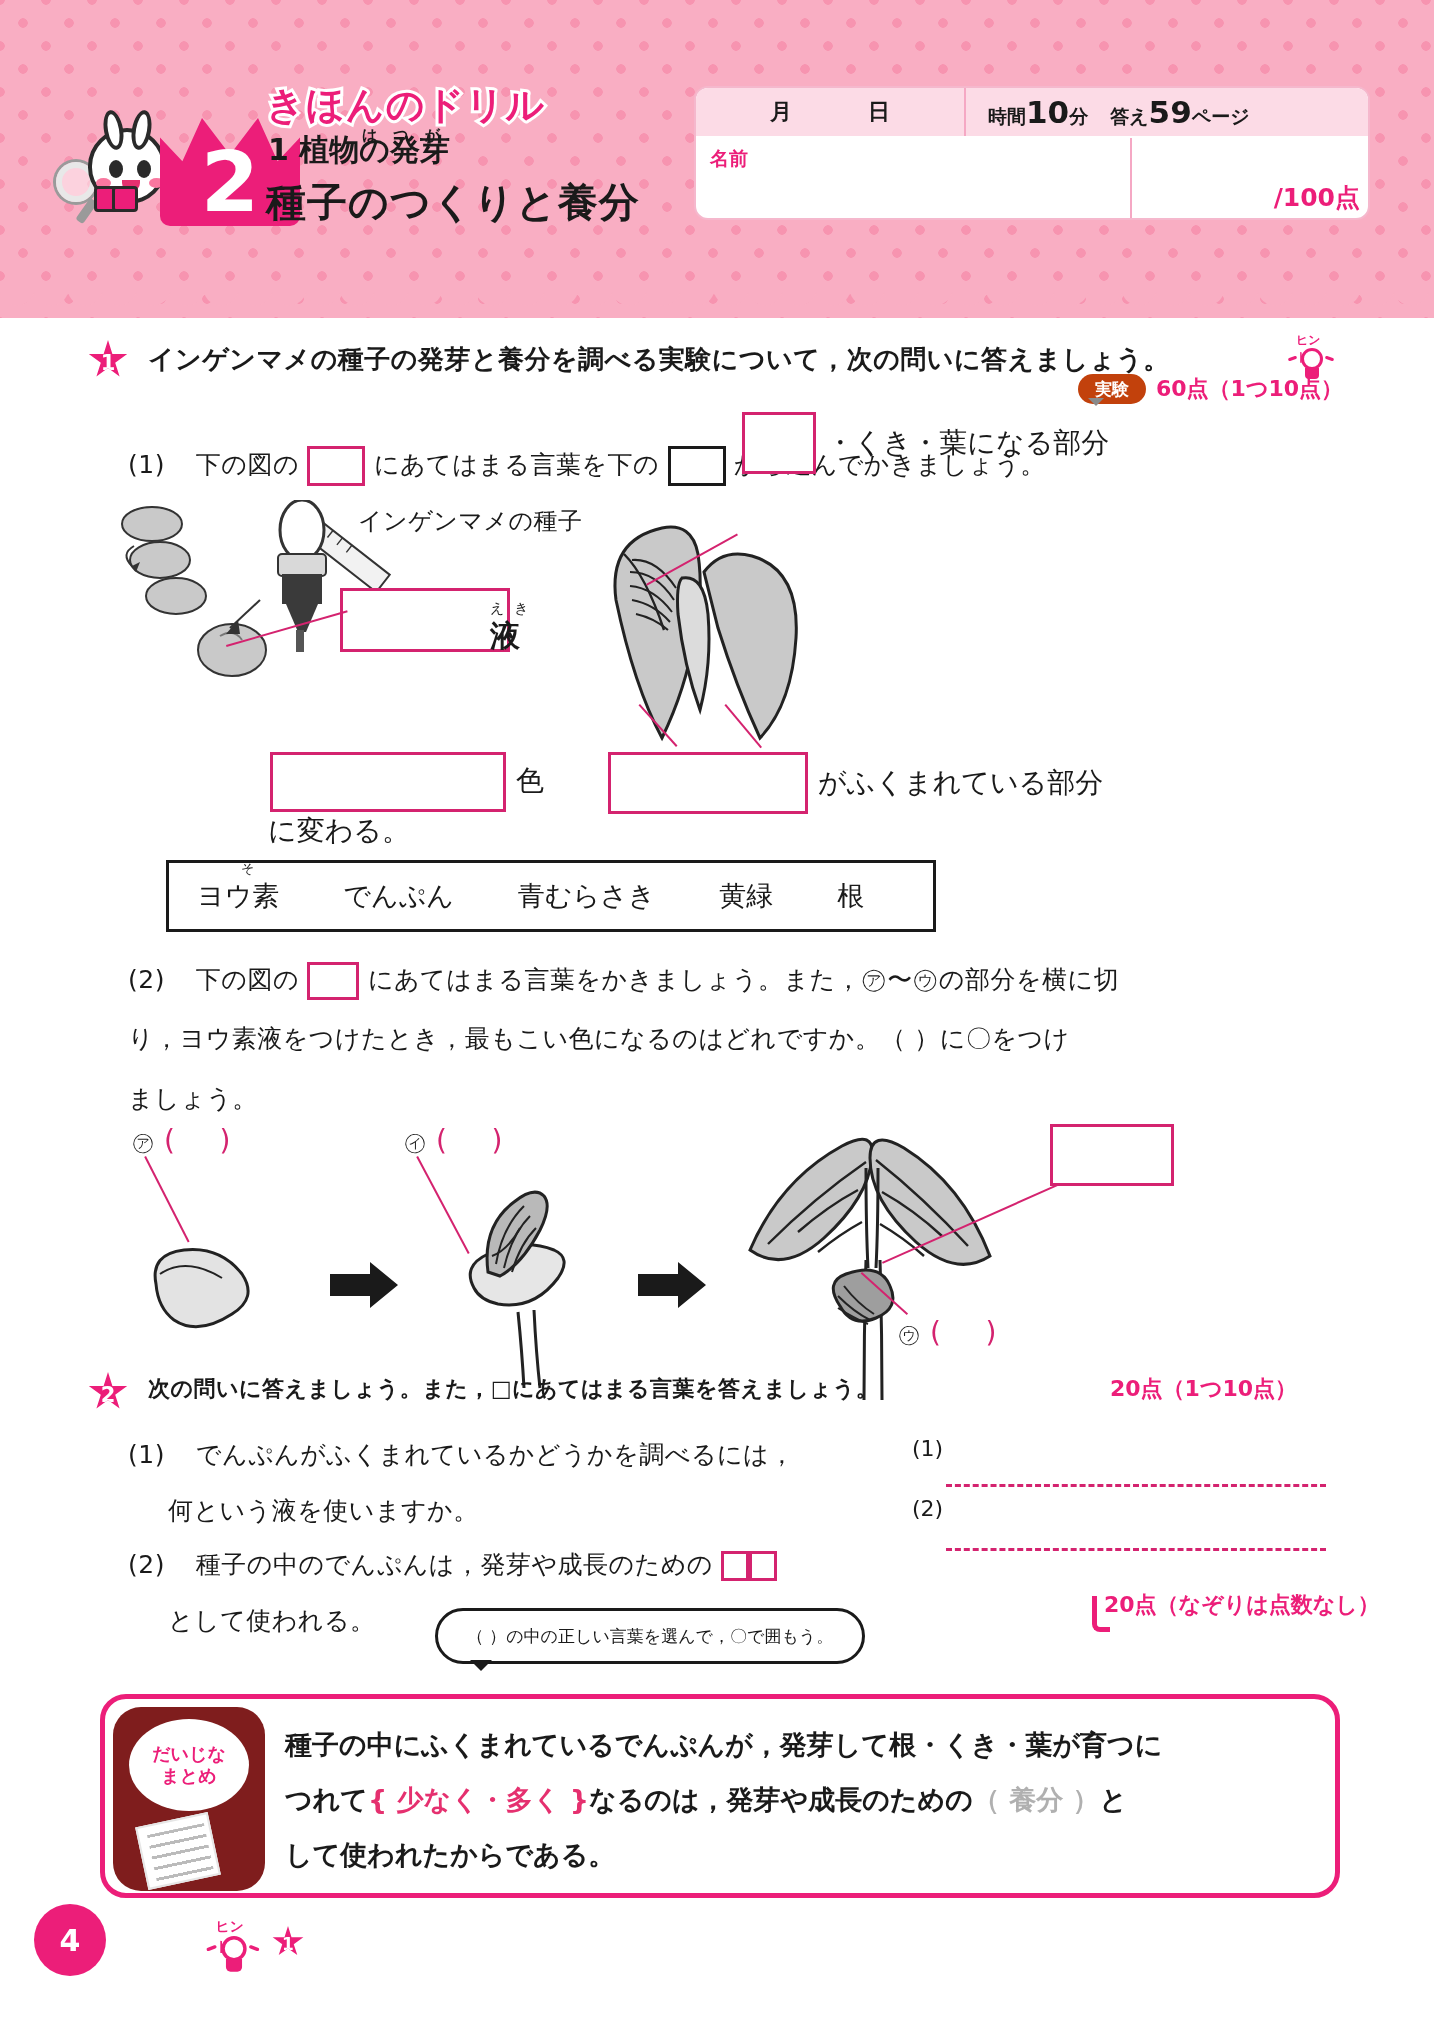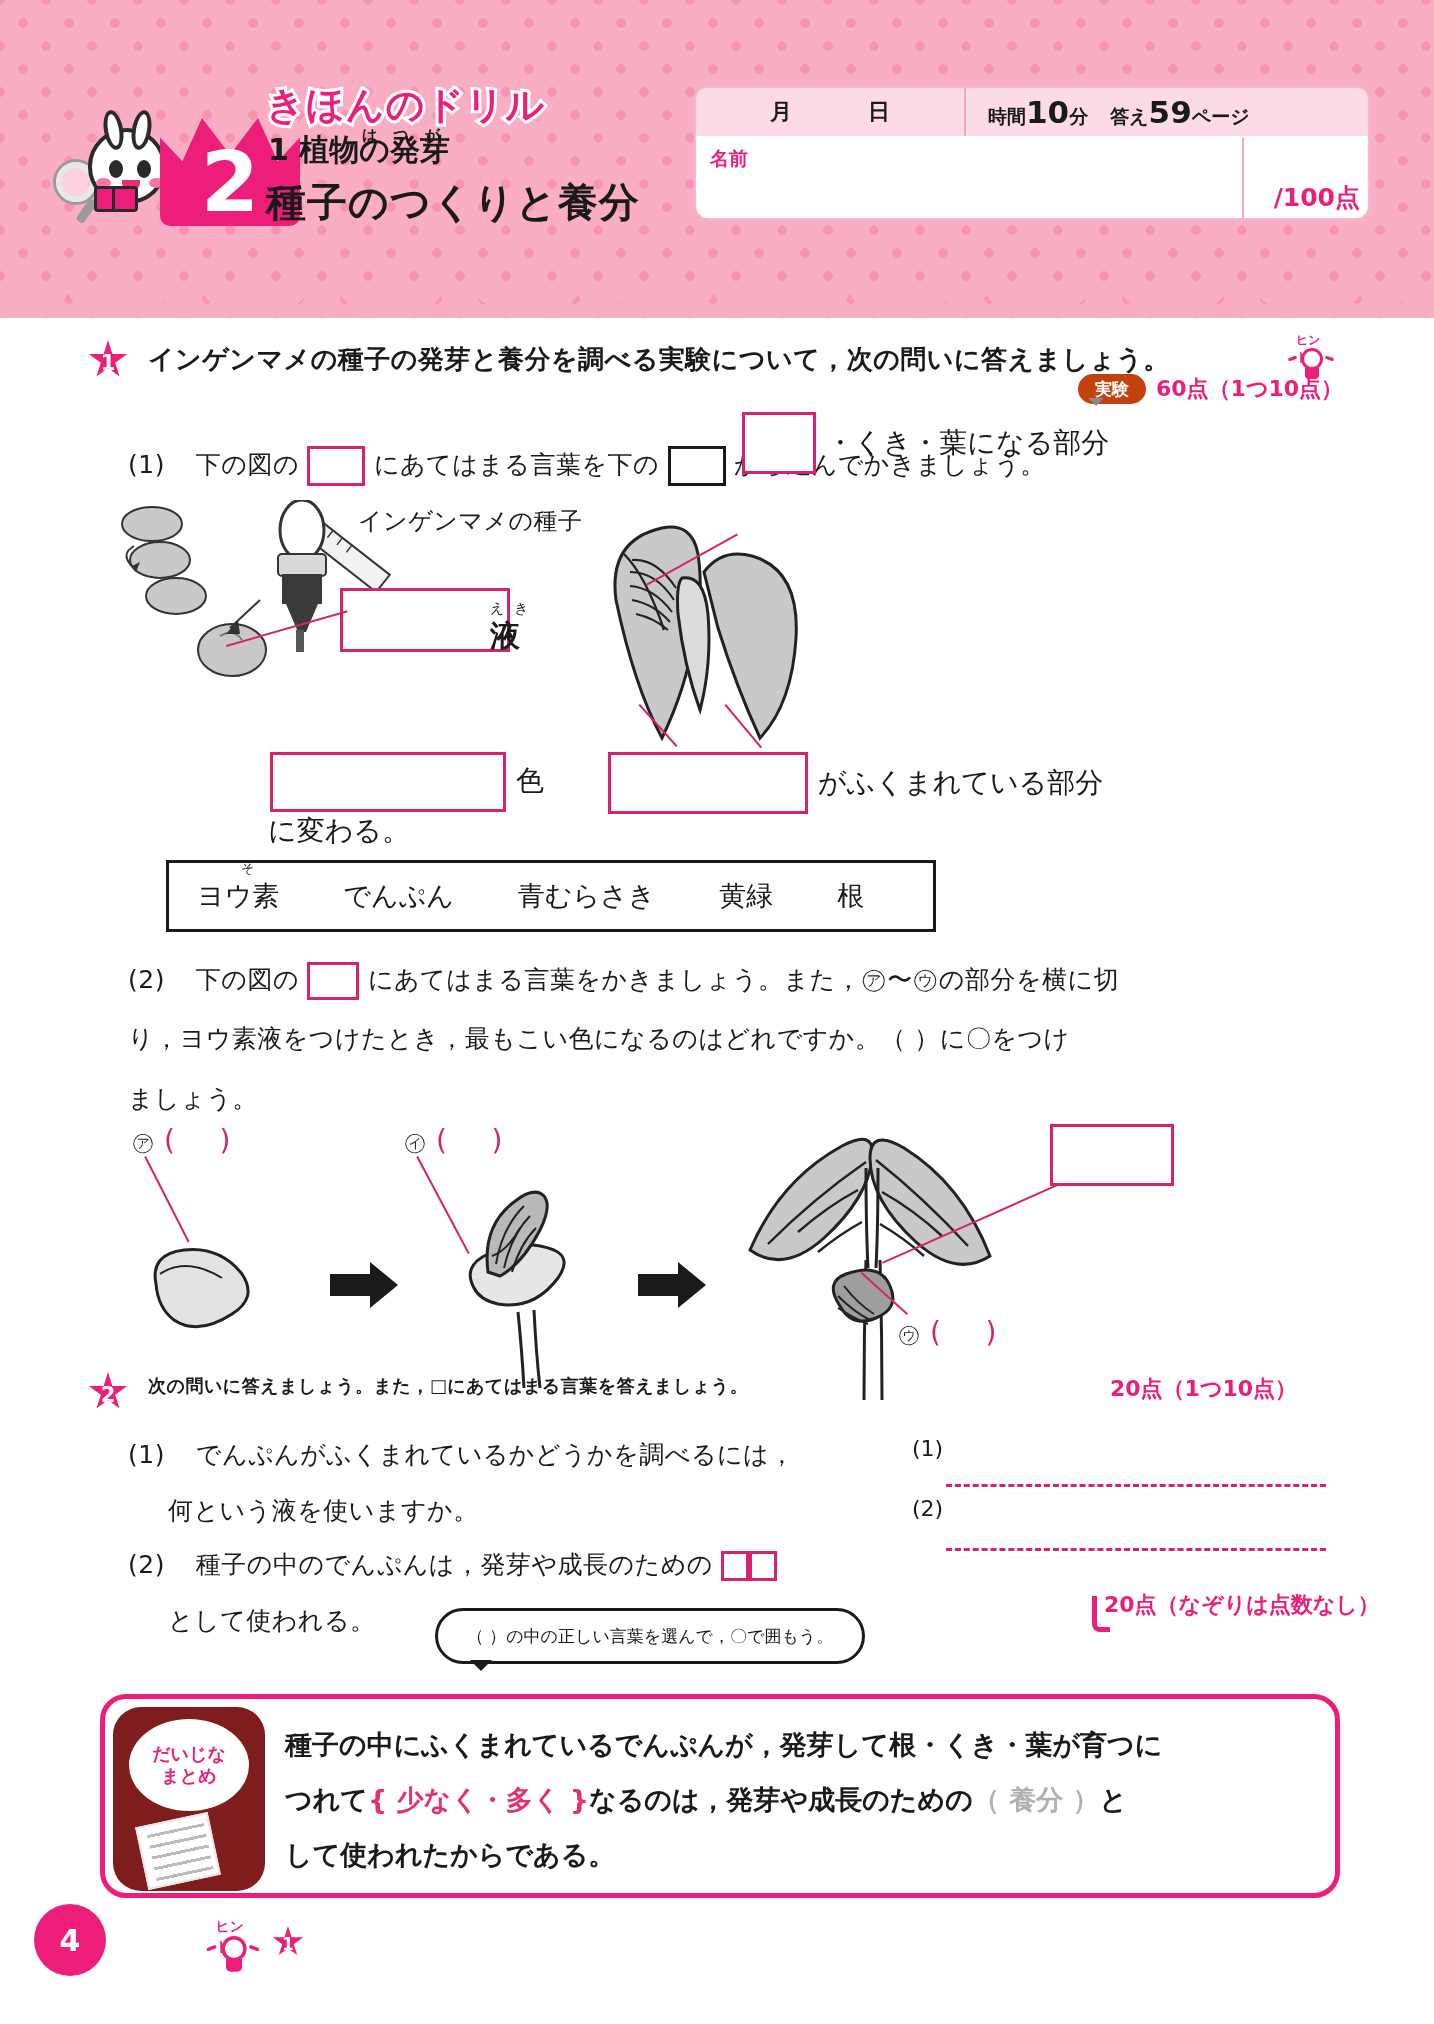--- a/index.html
+++ b/index.html
@@ -91,21 +91,21 @@
     position:absolute; left:0; top:0; width:676px; height:48px; background:#fcdbe6;
     display:flex; align-items:center;
   }
   .info-cell { height:48px; display:flex; align-items:center; justify-content:center;
                font-size:22px; font-weight:bold; color:#1a1a1a; }
   .info-cell.date { width: 268px; gap: 76px; }
   .info-div { width:2px; height:48px; background:#f5a8c4; }
   .info-cell.meta { flex:1; justify-content:flex-start; padding-left:22px; gap: 22px; font-size:19px;}
   .big-num { font-size: 31px; font-weight:bold; }
   .info-bottom { position:absolute; left:0; top:50px; width:676px; height:84px; display:flex; }
-  .name-cell { width: 546px; position:relative;font-family:Liberation Serif, serif; }
+  .name-cell { width: 434px; position:relative;font-family:Liberation Serif, serif; }
   .name-label { position:absolute; left: 14px; top: 8px; font-size:19px; font-weight:bold; color:#ec1e79;}
   .score-cell { flex:1; position:relative; border-left:2px solid #f5a8c4;text-align:right; }
   .score-label { position:absolute; right: 12px; bottom: 8px; font-size:25px; font-weight:bold; color:#ec1e79;}
 
   .q-star {
     position:absolute; width:40px; height:40px; background:#ec1e79;
     clip-path: polygon(50% 0%, 61% 35%, 98% 35%, 68% 57%, 79% 91%, 50% 70%, 21% 91%, 32% 57%, 2% 35%, 39% 35%);
     color:#fff; font-size:21px; font-weight:bold; text-align:center; line-height:46px;
   }
   .q1-line {
@@ -428,21 +428,21 @@
   </div>
 
   <div class="blank-box" style="position:absolute; left:1050px; top:1124px; width:124px; height:62px;"></div>
   <div class="lead-line" style="left:882px; top:1262px; width:192px; transform:rotate(-24deg);"></div>
 
   <div class="marker" style="left:898px; top:1320px;">㋒</div>
   <div class="paren" style="left:930px; top:1316px;">(&nbsp;&nbsp;&nbsp;&nbsp;&nbsp;)</div>
   <div class="lead-line" style="left:862px; top:1272px; width:62px; transform:rotate(42deg);"></div>
 
   <div class="q-star" style="left:88px; top:1372px;">2</div>
-  <div class="sub-line" style="left:148px; top:1374px; font-size:18px; font-weight:bold;">次の問いに答えましょう。また，□にあてはまる言葉を答えましょう。</div>
+  <div class="sub-line" style="left:148px; top:1374px; font-size:22px; font-weight:bold;">次の問いに答えましょう。また，□にあてはまる言葉を答えましょう。</div>
   <div class="pts-2">20点（1つ10点）</div>
 
   <div class="sub-line" style="left:128px; top:1438px;">
     <span>(1)</span>
     <span style="display:inline-block;width:14px;"></span>
     <span>でんぷんがふくまれているかどうかを調べるには，</span>
   </div>
   <div class="sub-line" style="left:168px; top:1494px;">何という液を使いますか。</div>
 
   <div class="sub-line" style="left:128px; top:1548px;">

